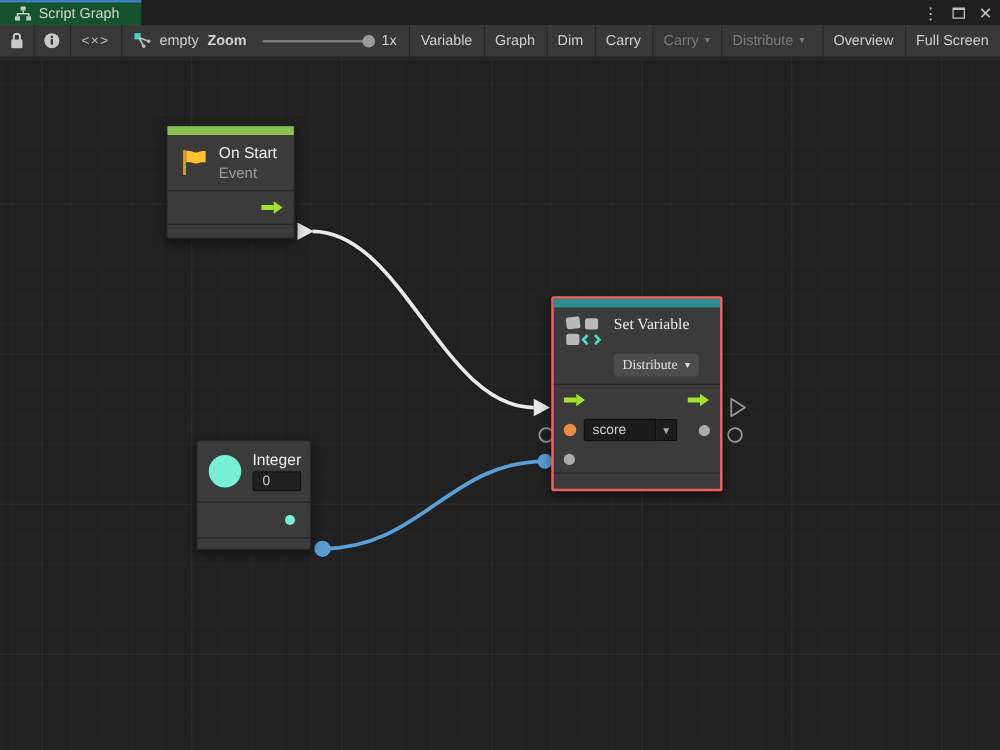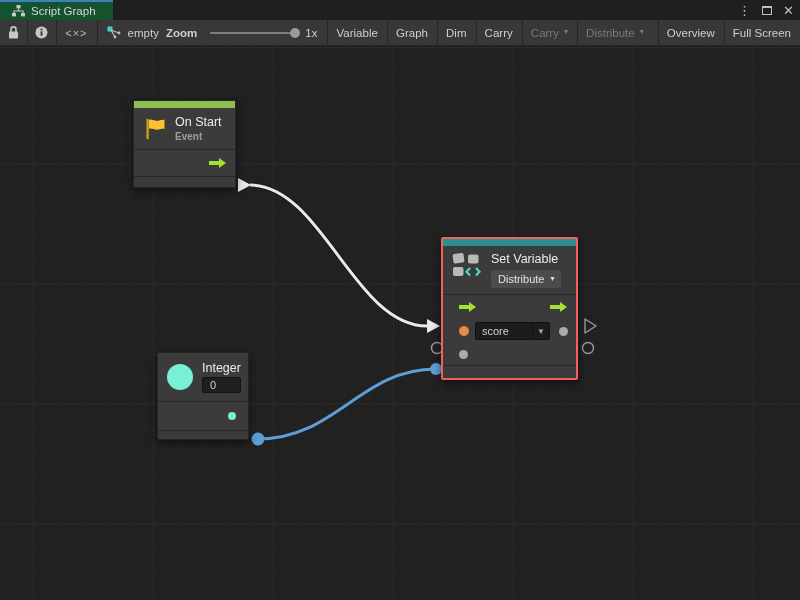--- a/index.html
+++ b/index.html
@@ -44,23 +44,23 @@
   .wires { position:absolute; inset:0; width:100%; height:100%; }
 
   
   .node { position:absolute; background:#3b3b3b; border:1px solid #252525; border-radius:2px;
     box-shadow:0 3px 9px rgba(0,0,0,.5); color:#e3e3e3; font-size:12px; }
   .node.selected { border:2px solid #f2605c; }
   .color-bar { height:7px; }
   .n-header { display:flex; align-items:center; gap:9px; padding:8px 11px; }
   .n-titlecol { display:flex; flex-direction:column; gap:2px; }
   .n-title { font-size:12.5px; color:#ececec; white-space:nowrap; }
-  .n-sub { font-size:10px; color:#9c9c9c;font-weight:bold; }
+  .n-sub { font-size:12px; color:#9c9c9c; }
   .divider { height:1px; background:#272727; }
-  .port-row { display:flex; align-items:center; height:26px; padding:0 8px;margin-left:8px; }
+  .port-row { display:flex; align-items:center; height:26px; padding:0 8px; }
   .n-footer { height:10px; }
   .spacer { flex:1; }
   .dot { border-radius:50%; flex:0 0 auto; }
   .value-box { background:#1f1f1f; border:1px solid #141414; border-radius:2px;
     color:#cfcfcf; font-size:11px; padding:1px 7px; display:inline-block; }
   .dd-btn { display:flex; align-items:center; gap:6px; background:#4c4c4c; border-radius:3px;
     height:18px; padding:0 7px; font-size:11px; color:#e2e2e2; }
   .field-group { display:flex; align-items:center; height:18px; margin:0 6px; }
   .text-field { background:#1c1c1c; border:1px solid #101010; border-radius:2px 0 0 2px;
     color:#d0d0d0; font-size:11px; height:18px; line-height:16px; padding:0 6px; width:58px; }
@@ -210,21 +210,21 @@
     <div class="node selected" style="left:441px; top:191px; width:137px;">
       <div class="color-bar" style="background:#2e8d8d"></div>
       <div class="n-header" style="padding:6px 9px; align-items:flex-start;">
         <svg width="30" height="27" viewBox="0 0 30 27">
           <rect x="1" y="1.5" width="11" height="9.5" rx="2" fill="#b9b9b9" transform="rotate(-7 6.5 6.2)"></rect>
           <rect x="16" y="2.5" width="10.5" height="9" rx="2" fill="#b9b9b9"></rect>
           <rect x="1" y="15" width="10.5" height="9" rx="2" fill="#b9b9b9"></rect>
           <path d="M18 16 L14.5 19.8 L18 23.5" stroke="#4ed8c3" stroke-width="2.2" fill="none"></path>
           <path d="M24 16 L27.5 19.8 L24 23.5" stroke="#4ed8c3" stroke-width="2.2" fill="none"></path>
         </svg>
-        <div class="n-titlecol" style="gap:4px;">
+        <div class="n-titlecol" style="gap:16px;font-family:Liberation Serif, serif;">
           <span class="n-title">Set Variable</span>
           <span class="dd-btn">
             <span>Distribute</span>
             <span class="caret" style="margin-left:0">▾</span>
           </span>
         </div>
       </div>
       <div class="divider"></div>
       <div class="port-row" style="height:24px;">
         <svg width="18" height="12" viewBox="0 0 18 12">

